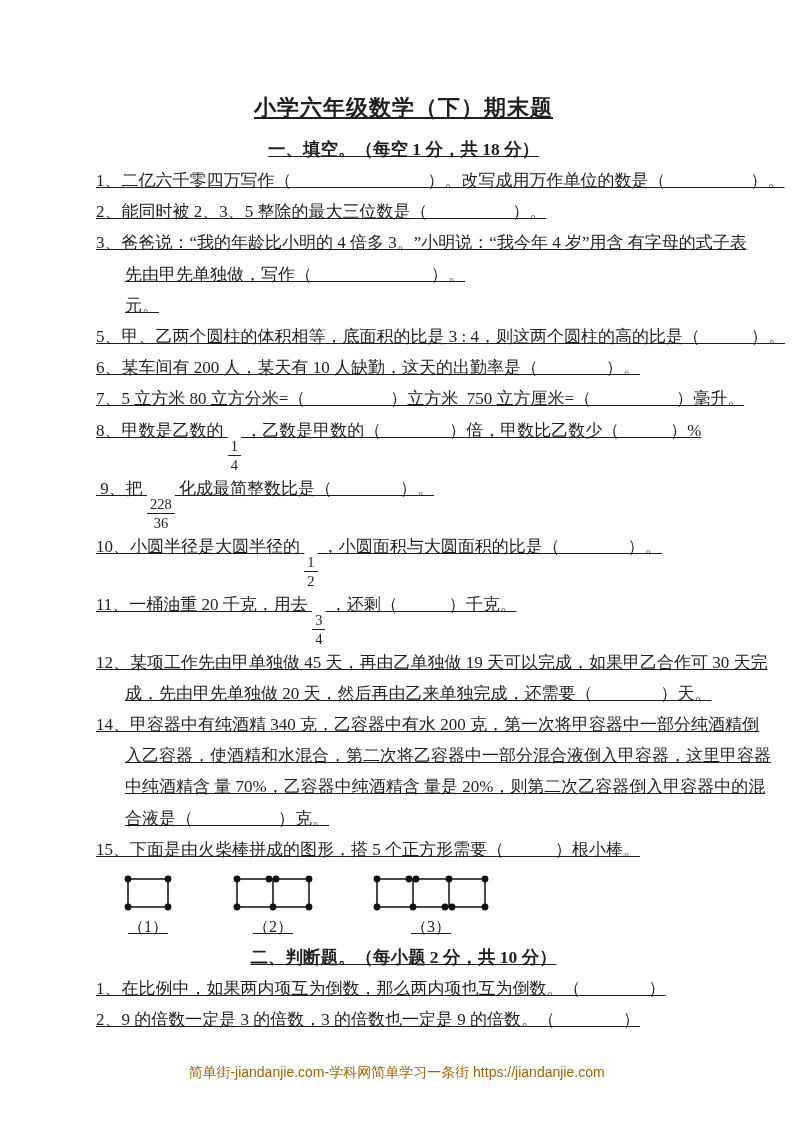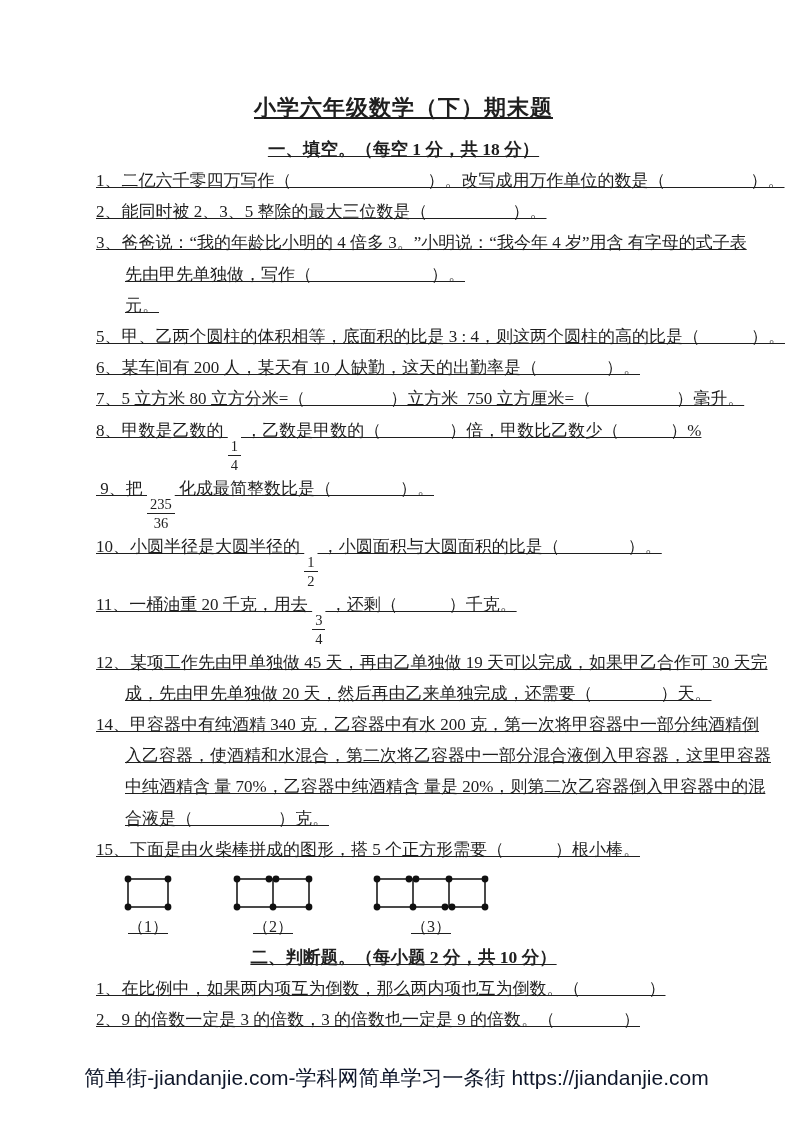--- a/index.html
+++ b/index.html
@@ -28,21 +28,21 @@
   .frac .den{padding-top:2px;}
   .figures{display:flex;align-items:flex-start;margin:8px 0 4px 50px;}
   .figure{display:flex;flex-direction:column;align-items:center;}
   .figure + .figure{margin-left:58px;}
   .figure svg{display:block;}
   .fig-label{font-size:16px;line-height:22px;margin-top:3px;white-space:pre;}
   .fig-stroke{stroke:#1c1c1c;stroke-width:1.6;fill:none;}
   .fig-dot{fill:#111;stroke:none;}
   .footer{
     position:absolute;left:0;right:0;top:1064px;text-align:center;
-    color:#0f172a;font-size:21px;
+    color:#a16207;font-size:14px;
     font-family:"Liberation Sans","DejaVu Sans",sans-serif;
   }
 </style>
 </head>
 <body>
 
 <div class="page">
   <div class="content">
 
     <div class="title">小学六年级数学（下）期末题</div>
@@ -69,21 +69,21 @@
           <div class="question">
             <div class="qline">6、某车间有 200 人，某天有 10 人缺勤，这天的出勤率是（　　　　）。</div>
           </div>
           <div class="question">
             <div class="qline">7、5 立方米 80 立方分米=（　　　　　）立方米  750 立方厘米=（　　　　　）毫升。</div>
           </div>
           <div class="question">
             <div class="qline">8、甲数是乙数的 <span class="frac"><span class="num">1</span><span class="den">4</span></span> ，乙数是甲数的（　　　　）倍，甲数比乙数少（　　　）%</div>
           </div>
           <div class="question">
-            <div class="qline"> 9、把 <span class="frac"><span class="num">235</span><span class="den">36</span></span> 化成最简整数比是（　　　　）。</div>
+            <div class="qline"> 9、把 <span class="frac"><span class="num">228</span><span class="den">36</span></span> 化成最简整数比是（　　　　）。</div>
           </div>
           <div class="question">
             <div class="qline">10、小圆半径是大圆半径的 <span class="frac"><span class="num">1</span><span class="den">2</span></span> ，小圆面积与大圆面积的比是（　　　　）。</div>
           </div>
           <div class="question">
             <div class="qline">11、一桶油重 20 千克，用去 <span class="frac"><span class="num">3</span><span class="den">4</span></span> ，还剩（　　　）千克。</div>
           </div>
           <div class="question">
             <div class="qline">12、某项工作先由甲单独做 45 天，再由乙单独做 19 天可以完成，如果甲乙合作可 30 天完</div>
             <div class="qline cont">成，先由甲先单独做 20 天，然后再由乙来单独完成，还需要（　　　　）天。</div>

